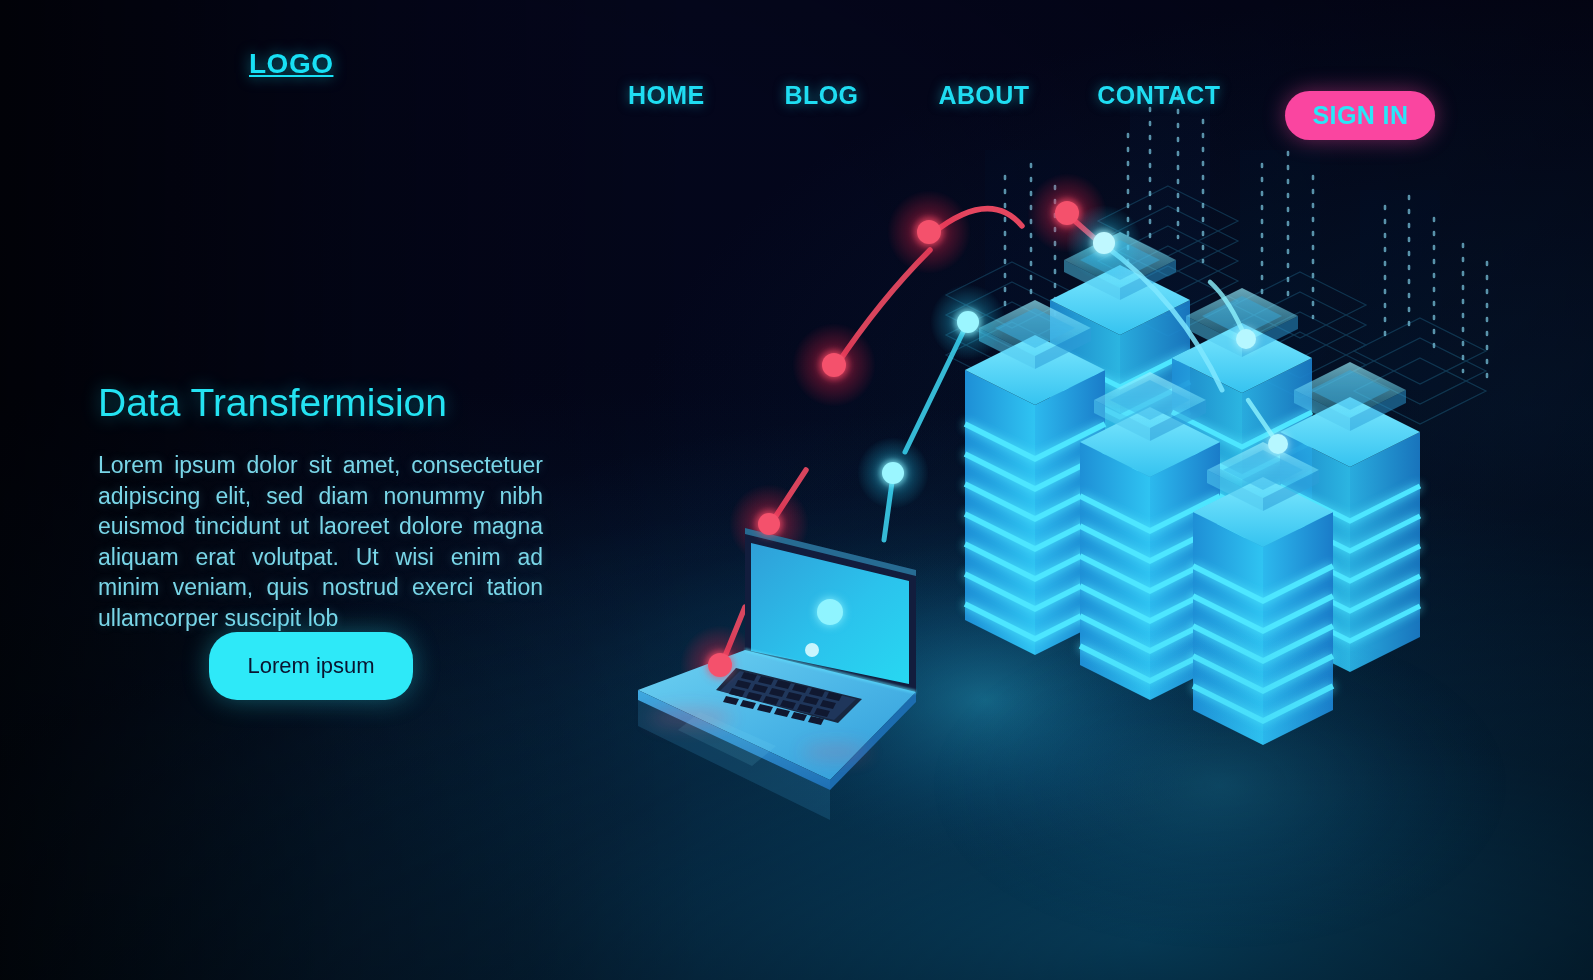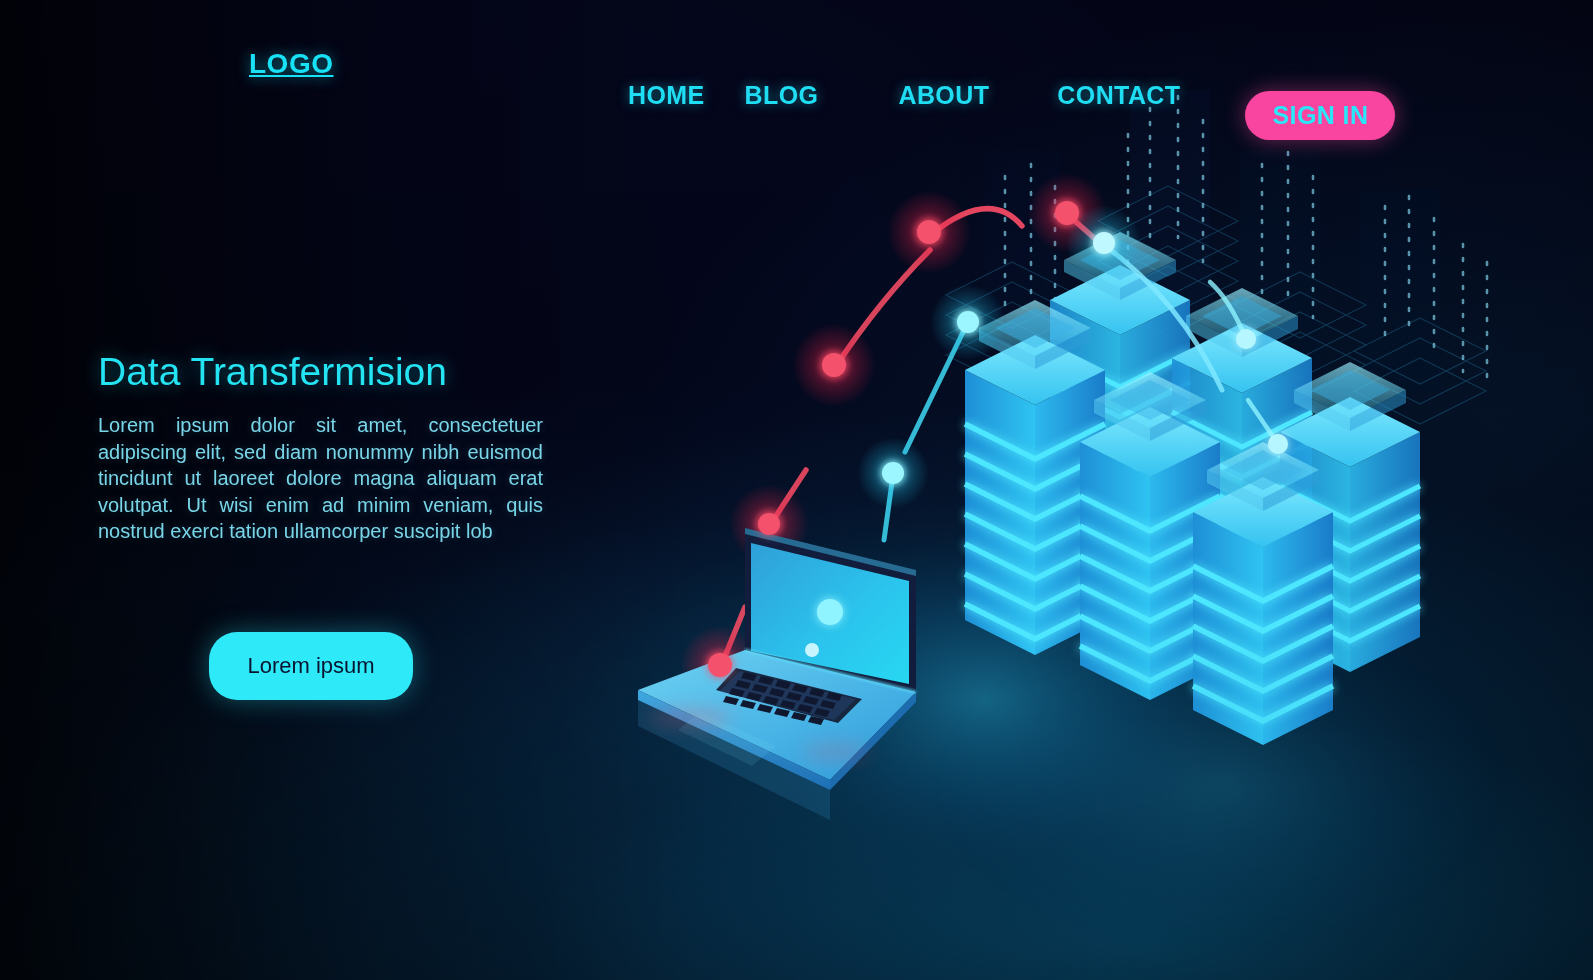--- a/index.html
+++ b/index.html
@@ -45,21 +45,21 @@
   }
   .nav-links{
     position:absolute; left:628px; top:50px;
     display:flex; align-items:center; gap:0;
   }
   .nav-link{
     font-size:25px; font-weight:700; letter-spacing:.4px;
     color:#1FDDF2; text-shadow:0 0 12px rgba(31,221,242,.5);
     cursor:pointer;
   }
-  .nav-link.home{ margin-right:40px; }
+  .nav-link.home{ margin-right:80px; }
   .nav-link.blog{ margin-right:80px; }
   .nav-link.about{ margin-right:68px; }
   .nav-link.contact{ margin-right:65px; }
   .signin{
     display:inline-flex; align-items:center; justify-content:center;
     height:49px; padding:0 27px;
     border-radius:26px;
     background:#FA45A0;
     color:#2AE6F8;
     font-size:25px; font-weight:700; letter-spacing:.4px;
@@ -70,24 +70,25 @@
 
   
   .hero{
     position:absolute; left:98px; top:352px; width:445px; z-index:30;
   }
   .hero h1{
     font-size:39px; font-weight:400; line-height:1.05;
     color:#24E3F2;
     text-shadow:0 0 18px rgba(36,227,242,.45);
     white-space:nowrap;
+    margin-top:31px;
   }
   .hero p{
-    margin-top:19px;
-    font-size:20px; line-height:1.33;
+    margin-top:26px;
+    font-size:23px; line-height:1.33;
     color:#79D6E8;
     text-align:justify;
     text-shadow:0 0 10px rgba(121,214,232,.25);
   }
   .cta{
     position:absolute; left:209px; top:632px;
     width:204px; height:68px; border-radius:28px;
     background:#2EE9F8;
     display:flex; align-items:center; justify-content:center;
     color:#0A1430; font-size:22px;

